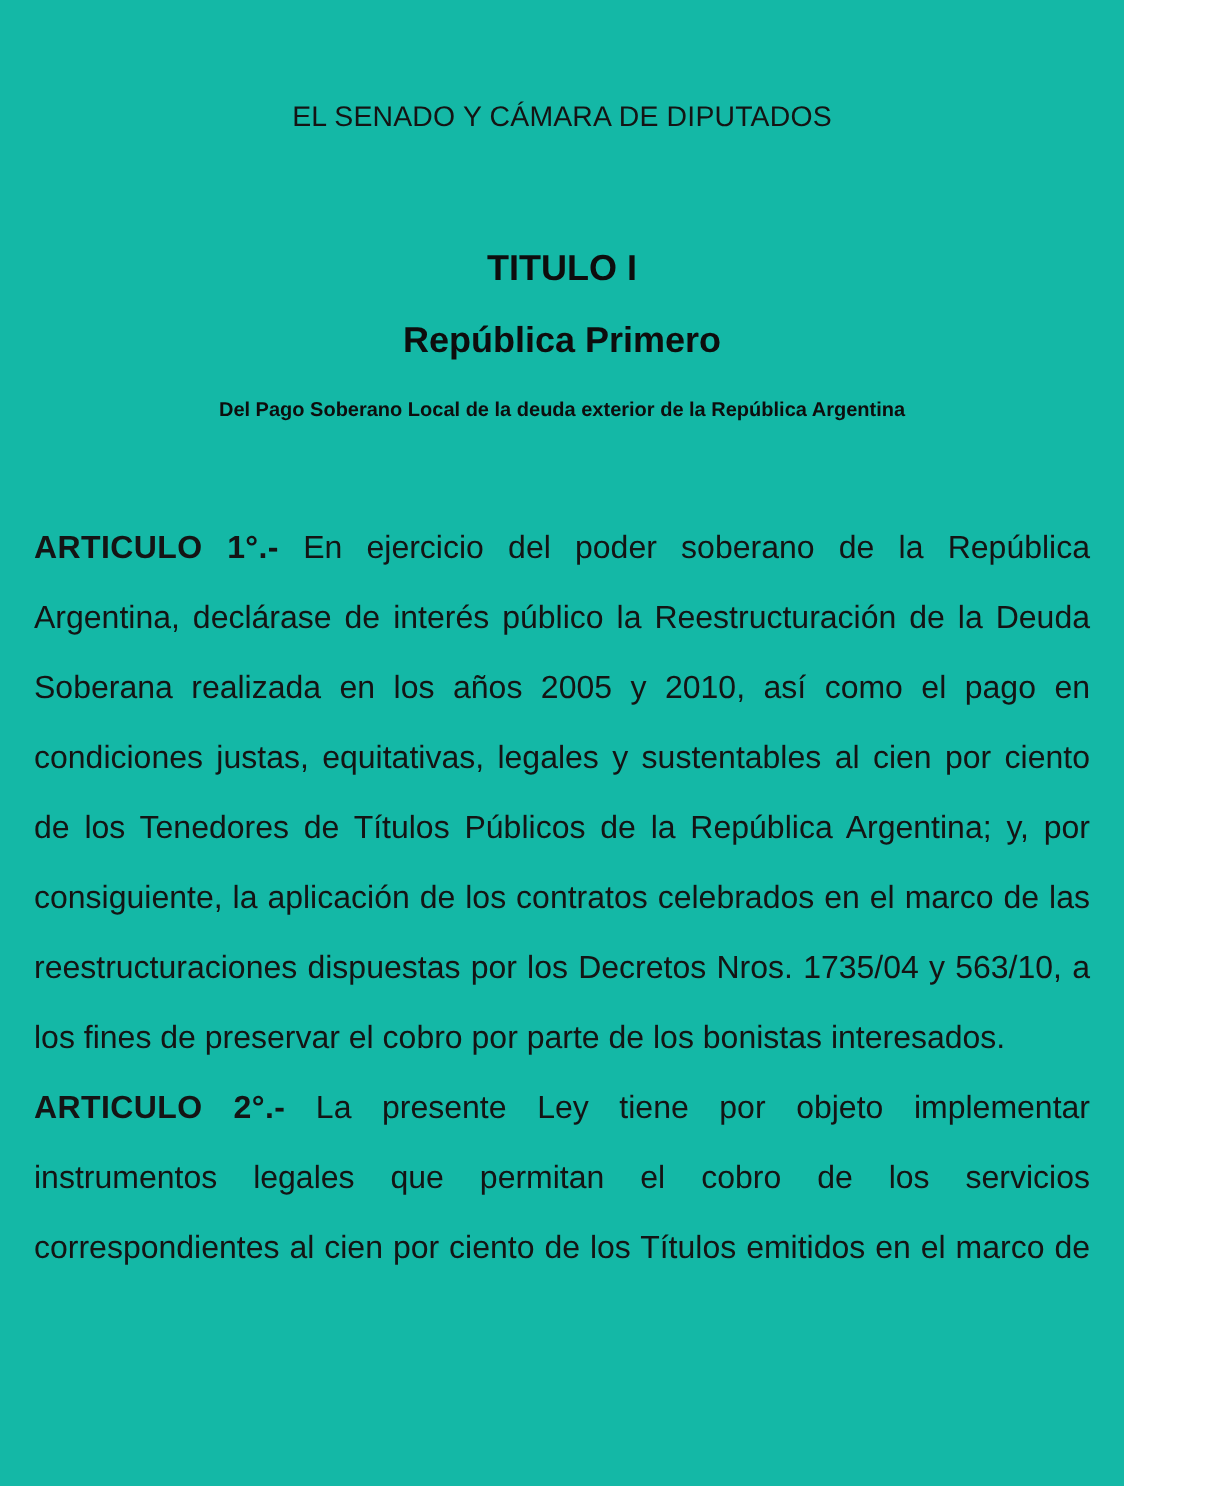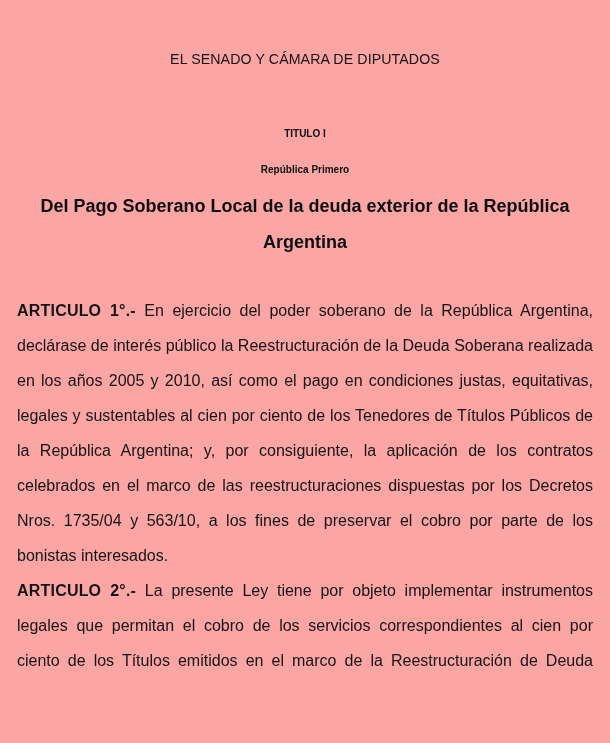--- a/index.html
+++ b/index.html
@@ -10,23 +10,23 @@
   }
   body {
     width: 610px;
     height: 743px;
     font-family: "Liberation Sans", sans-serif;
     color: #111111;
     overflow: hidden;
     position: relative;
   }
   .page {
-    width: 610px;
+    width: 562px;
     height: 743px;
-    background: #fca5a5;
+    background: #14b8a6;
     position: relative;
     box-sizing: border-box;
   }
 
   
   .preamble {
     padding-top: 41px;
   }
   .preamble-line {
     text-align: center;
@@ -37,26 +37,26 @@
     color: #141414;
   }
 
   
   .titleblock {
     padding-top: 38px;
   }
   .title-line {
     text-align: center;
     font-weight: bold;
-    font-size: 10px;
+    font-size: 18px;
     line-height: 36px;
     color: #0d0d0d;
   }
   .title-line.subtitle {
-    font-size: 18px;
+    font-size: 10px;
   }
 
   
   .body {
     padding-top: 33px;
   }
   .article {
     margin: 0 17px 0 17px;
     text-align: justify;
     text-justify: inter-word;

